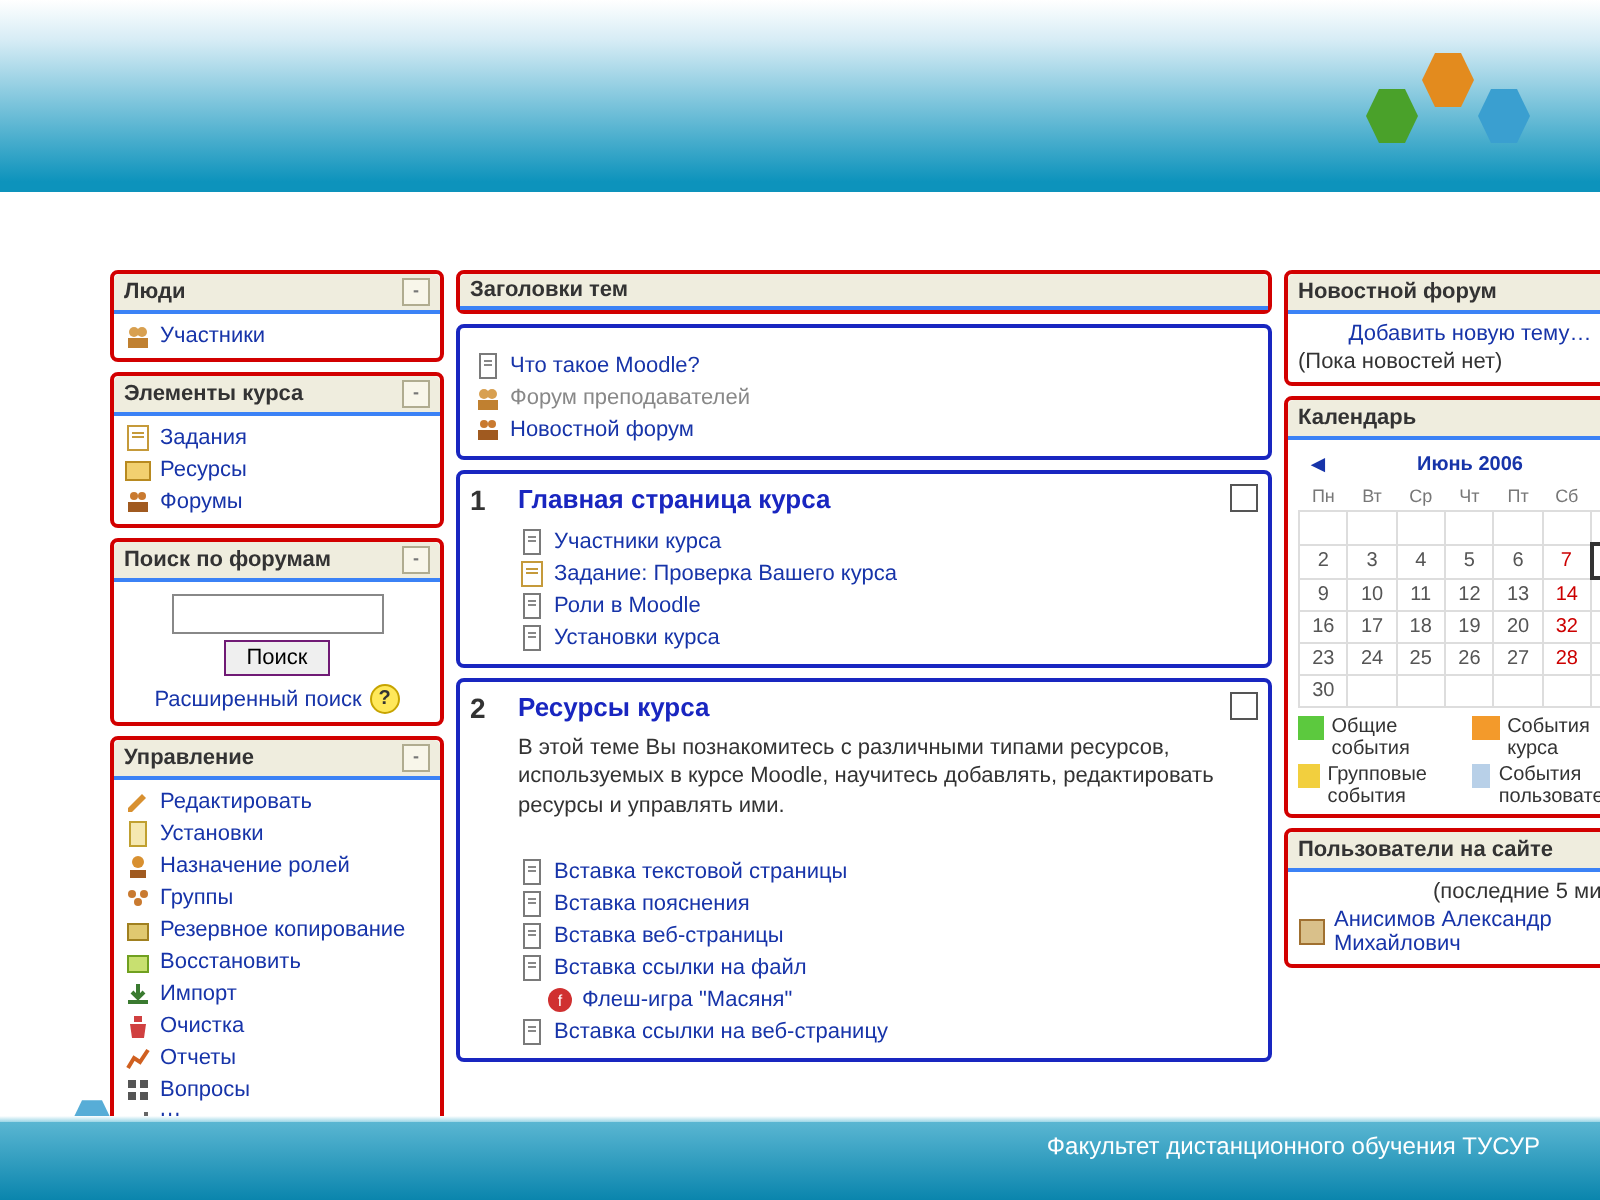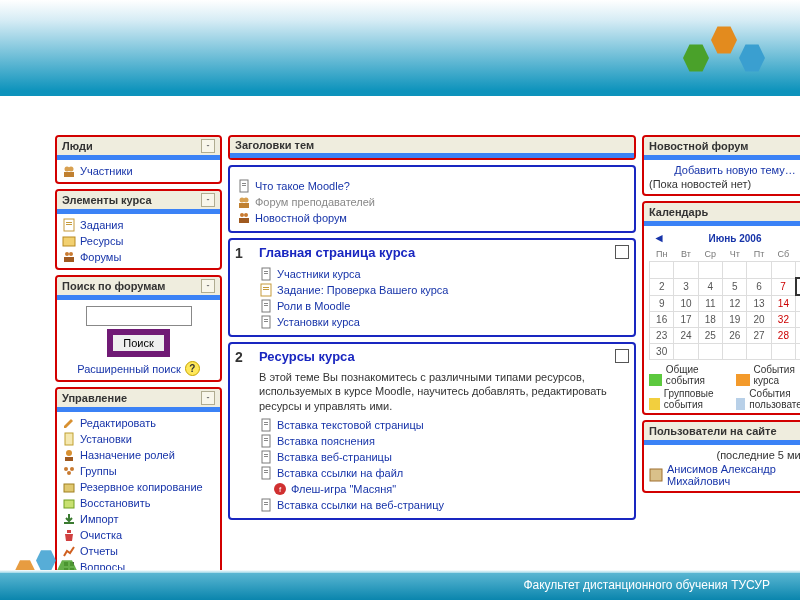--- a/index.html
+++ b/index.html
@@ -6,50 +6,50 @@
 .wrap{width:800px;height:600px;position:relative;overflow:hidden}
 .banner{height:101px;background:linear-gradient(180deg,#fff 0,#d6ecf5 20%,#0d93bc 90%);position:relative}
 .banner .hr{position:absolute;left:0;right:0;top:96px;height:5px;background:#fff}
 .banner .hex{position:absolute;right:35px;top:25px;display:flex;gap:2px}
 .hex span{width:26px;height:30px;display:inline-block;clip-path:polygon(25% 5%,75% 5%,100% 50%,75% 95%,25% 95%,0 50%)}
 .main{position:absolute;left:55px;top:135px;display:flex;gap:6px}
 .col{display:flex;flex-direction:column;gap:5px}
 .c1{width:167px}.c2{width:408px}.c3{width:186px}
 .panel{border:2px solid;border-radius:4px;background:#fff}
 .panel.red{border-color:#d20000}
-.phead{background:#efedde;padding:2px 5px;font-weight:bold;font-size:11px;color:#333;position:relative;border-bottom:5px solid #3b82f6;border-radius:3px 3px 0 0;display:flex;align-items:center;justify-content:space-between}
+.phead{background:#efedde;padding:2px 5px;font-weight:bold;font-size:11px;color:#333;position:relative;border-bottom:2px solid #3b82f6;border-radius:3px 3px 0 0;display:flex;align-items:center;justify-content:space-between}
 .pbtn{width:12px;height:12px;border:1px solid #b0ac90;background:#f8f6ea;font-size:9px;text-align:center;line-height:10px;color:#777}
 .pbody{padding:3px 5px}
 .row{display:flex;align-items:center;gap:4px;padding:1px 0;color:#1734a9;font-size:11px}
 .row.mut{color:#888}
 .row.blk{color:#333}
 .ic{width:14px;height:14px;flex-shrink:0;display:inline-block}
 .ic svg{width:14px;height:14px}
 .help{display:inline-block;width:13px;height:13px;border:1px solid #c7a400;border-radius:50%;background:#ffe85a;color:#333;font-weight:bold;font-size:10px;text-align:center;line-height:13px}
 .searchin{width:100px;border:1px solid #888;height:16px;margin:3px auto;display:block}
-.searchbtn{display:block;margin:3px auto;padding:2px 10px;font-size:11px;background:#efefef;border:6px solid #701a75}
+.searchbtn{display:block;margin:3px auto;padding:2px 10px;font-size:11px;background:#efefef;border:1px solid #701a75}
 .topic{border:2px solid #1926c0;border-radius:4px;padding:5px 7px;position:relative;background:#fff}
 .topic .tnum{position:absolute;left:5px;top:5px;font-weight:bold;font-size:14px}
 .topic .chk{position:absolute;right:5px;top:5px;width:12px;height:12px;border:1px solid #555}
 .topic .thead{color:#1926c0;font-weight:bold;font-size:13px;margin-left:22px}
 .topic .tbody{margin-top:6px;margin-left:22px}
-.desc{color:#333;font-size:11px;line-height:1.3;margin-bottom:4px}
+.desc{color:#333;font-size:11px;line-height:1.3;margin-bottom:18px}
 .cal{font-size:10px}
 .calnav{display:flex;align-items:center;justify-content:space-between;color:#1734a9;font-weight:bold;padding:2px 4px}
 .calnav .arr{color:#1734a9;font-size:12px;cursor:pointer}
 .caltab{width:100%;border-collapse:collapse;table-layout:fixed}
 .caltab th{color:#777;font-weight:normal;font-size:9px;padding:2px;text-align:center}
 .caltab td{border:1px solid #ddd;text-align:center;padding:2px;font-size:10px;color:#555}
 .caltab td.we{color:#c00}
 .caltab td.today{border:2px solid #333}
 .legend{display:grid;grid-template-columns:1fr 1fr;gap:2px;font-size:10px;margin-top:4px}
-.legrow{display:flex;align-items:flex-end;gap:4px}
+.legrow{display:flex;align-items:flex-start;gap:4px}
 .legsw{width:14px;height:12px;display:inline-block}
 .legsw.g{background:#5cc93e}.legsw.o{background:#f39a2b}.legsw.y{background:#f2cf3e}.legsw.b{background:#b8d0e8}
-.footer{position:absolute;left:0;right:0;bottom:0;height:22px;background:linear-gradient(180deg,#5ab6d2,#0a85ad);color:#fff;font-size:12px;text-align:right;padding:5px 30px 0 0}
+.footer{position:absolute;left:0;right:0;bottom:0;height:22px;background:linear-gradient(180deg,#5ab6d2,#0a85ad);color:#fff;font-size:12px;text-align:right;padding:5px 30px 12px 0}
 .footer::before{content:"";position:absolute;left:0;right:0;top:-3px;height:3px;background:linear-gradient(180deg,#fff,#9cd6e6)}
 .decor{position:absolute;left:15px;bottom:18px;display:flex;gap:1px}
 .decor span{width:20px;height:23px;display:inline-block;clip-path:polygon(25% 5%,75% 5%,100% 50%,75% 95%,25% 95%,0 50%);opacity:.85}
 .col2head{border:2px solid #d20000;border-radius:4px}
 </style>
 </head>
 <body>
 <div class="wrap">
 
 <div class="banner">

